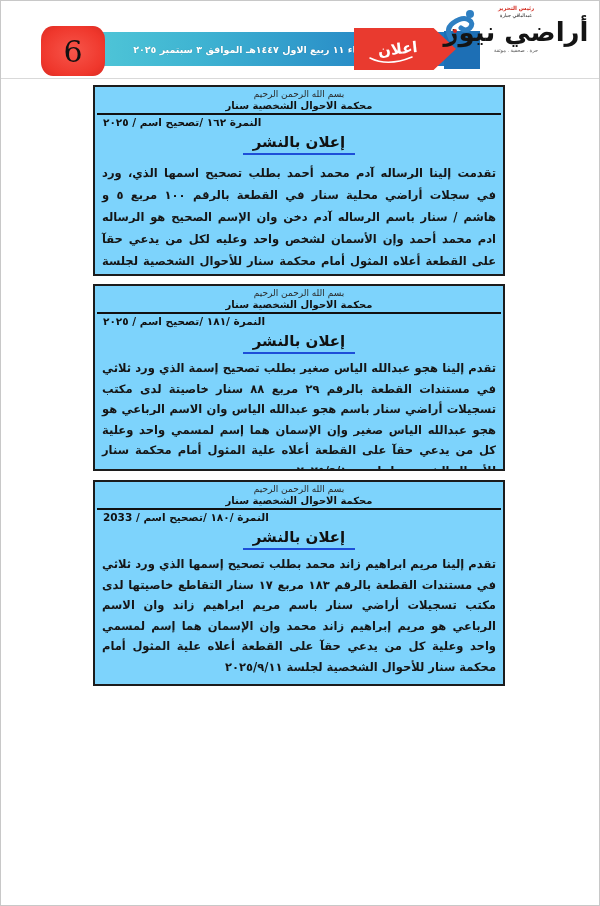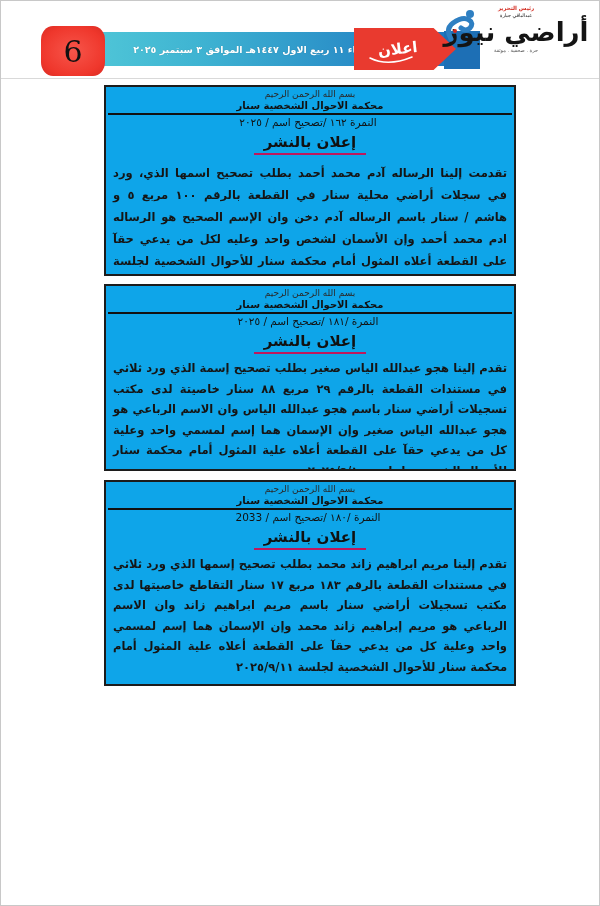--- a/index.html
+++ b/index.html
@@ -47,37 +47,37 @@
   .logo-editor2{font-size:5px;color:#222;line-height:1.2;}
   .logo-title{
     font-size:26px;font-weight:900;color:#141414;line-height:1.05;
     letter-spacing:-.5px;margin-top:1px;
   }
   .logo-tag{font-size:5px;color:#555;margin-top:1px;}
   .logo-snake{position:absolute;top:2px;left:2px;}
   .hdr-rule{position:absolute;left:0;top:77px;width:600px;height:1px;background:#d9d9d9;}
   
   .box{
-    position:absolute;left:103px;width:412px;border:2px solid #1c1c1c;
+    position:absolute;left:92px;width:412px;border:2px solid #1c1c1c;
     box-sizing:border-box;direction:rtl;text-align:center;overflow:hidden;
-    background:#0ea5e9;
+    background:#7dd3fc;
   }
   .box1{top:84px;height:191px;}
   .box2{top:283px;height:187px;}
   .box3{top:479px;height:206px;}
   .basmala{font-size:9px;color:#2a2a2a;margin-top:2px;line-height:1.2;}
   .court{font-size:10px;font-weight:700;color:#111;line-height:1.25;}
   .court-rule{height:2px;background:#111;margin:1px 2px 0 2px;}
   .ref{
-    font-size:10.5px;font-weight:normal;color:#111;text-align:center;
-    padding:1px 5px 0 1px;line-height:1.3;
+    font-size:10.5px;font-weight:bold;color:#111;text-align:left;
+    padding:1px 5px 0 8px;line-height:1.3;
   }
   .notice-title{
     display:inline-block;font-size:15px;font-weight:800;color:#111;
-    border-bottom:2px solid #be185d;padding:0 10px 1px 10px;margin-top:3px;
+    border-bottom:2px solid #1d4ed8;padding:0 10px 1px 10px;margin-top:3px;
     line-height:1.3;
   }
   .body-text{
     font-size:11.5px;font-weight:bold;color:#151515;text-align:justify;
     padding:4px 7px 0 7px;line-height:1.78;
   }
   .box1 .body-text{line-height:1.9;margin-top:4px;}
 </style>
 </head>
 <body>

